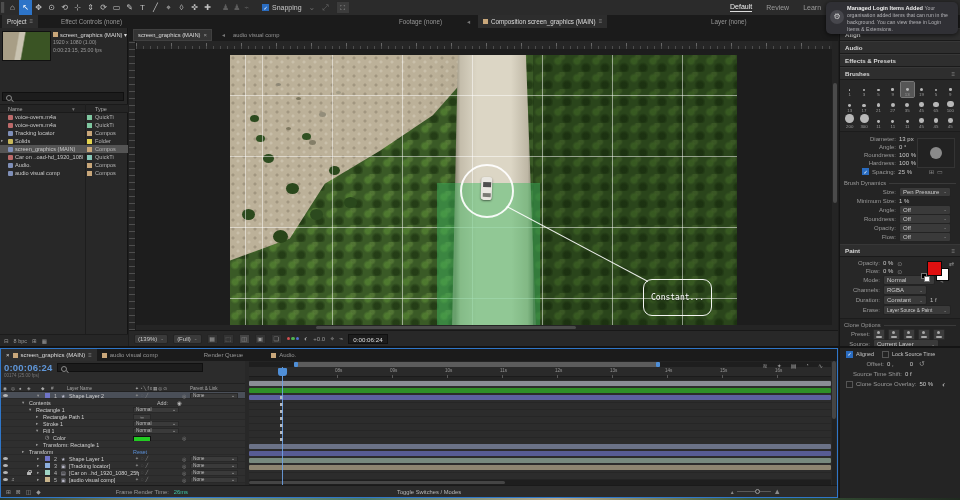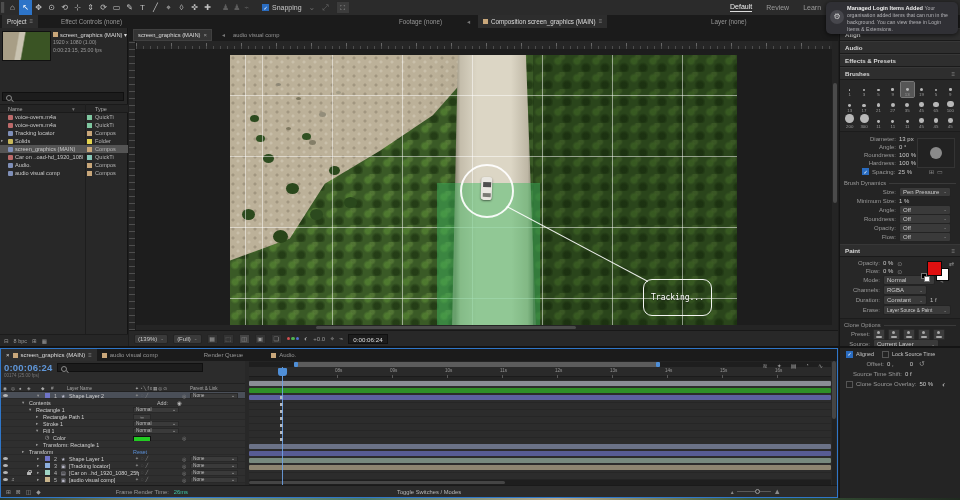--- a/index.html
+++ b/index.html
@@ -378,21 +378,21 @@
         <div class="forestR"></div>
         <div class="gridov"></div>
         <div class="greenov"></div>
         <div class="car">
             <i></i>
             <b></b>
           </div>
         <div class="circle"></div>
         <div class="tline"></div>
         <div class="tbox">
-            <span>Tracking...</span>
+            <span>Constant...</span>
           </div>
       </div>
     </div>
     <div class="vsb">
         <i></i>
       </div>
     <div class="hsb">
         <i></i>
       </div>
     <div class="vstatus">

